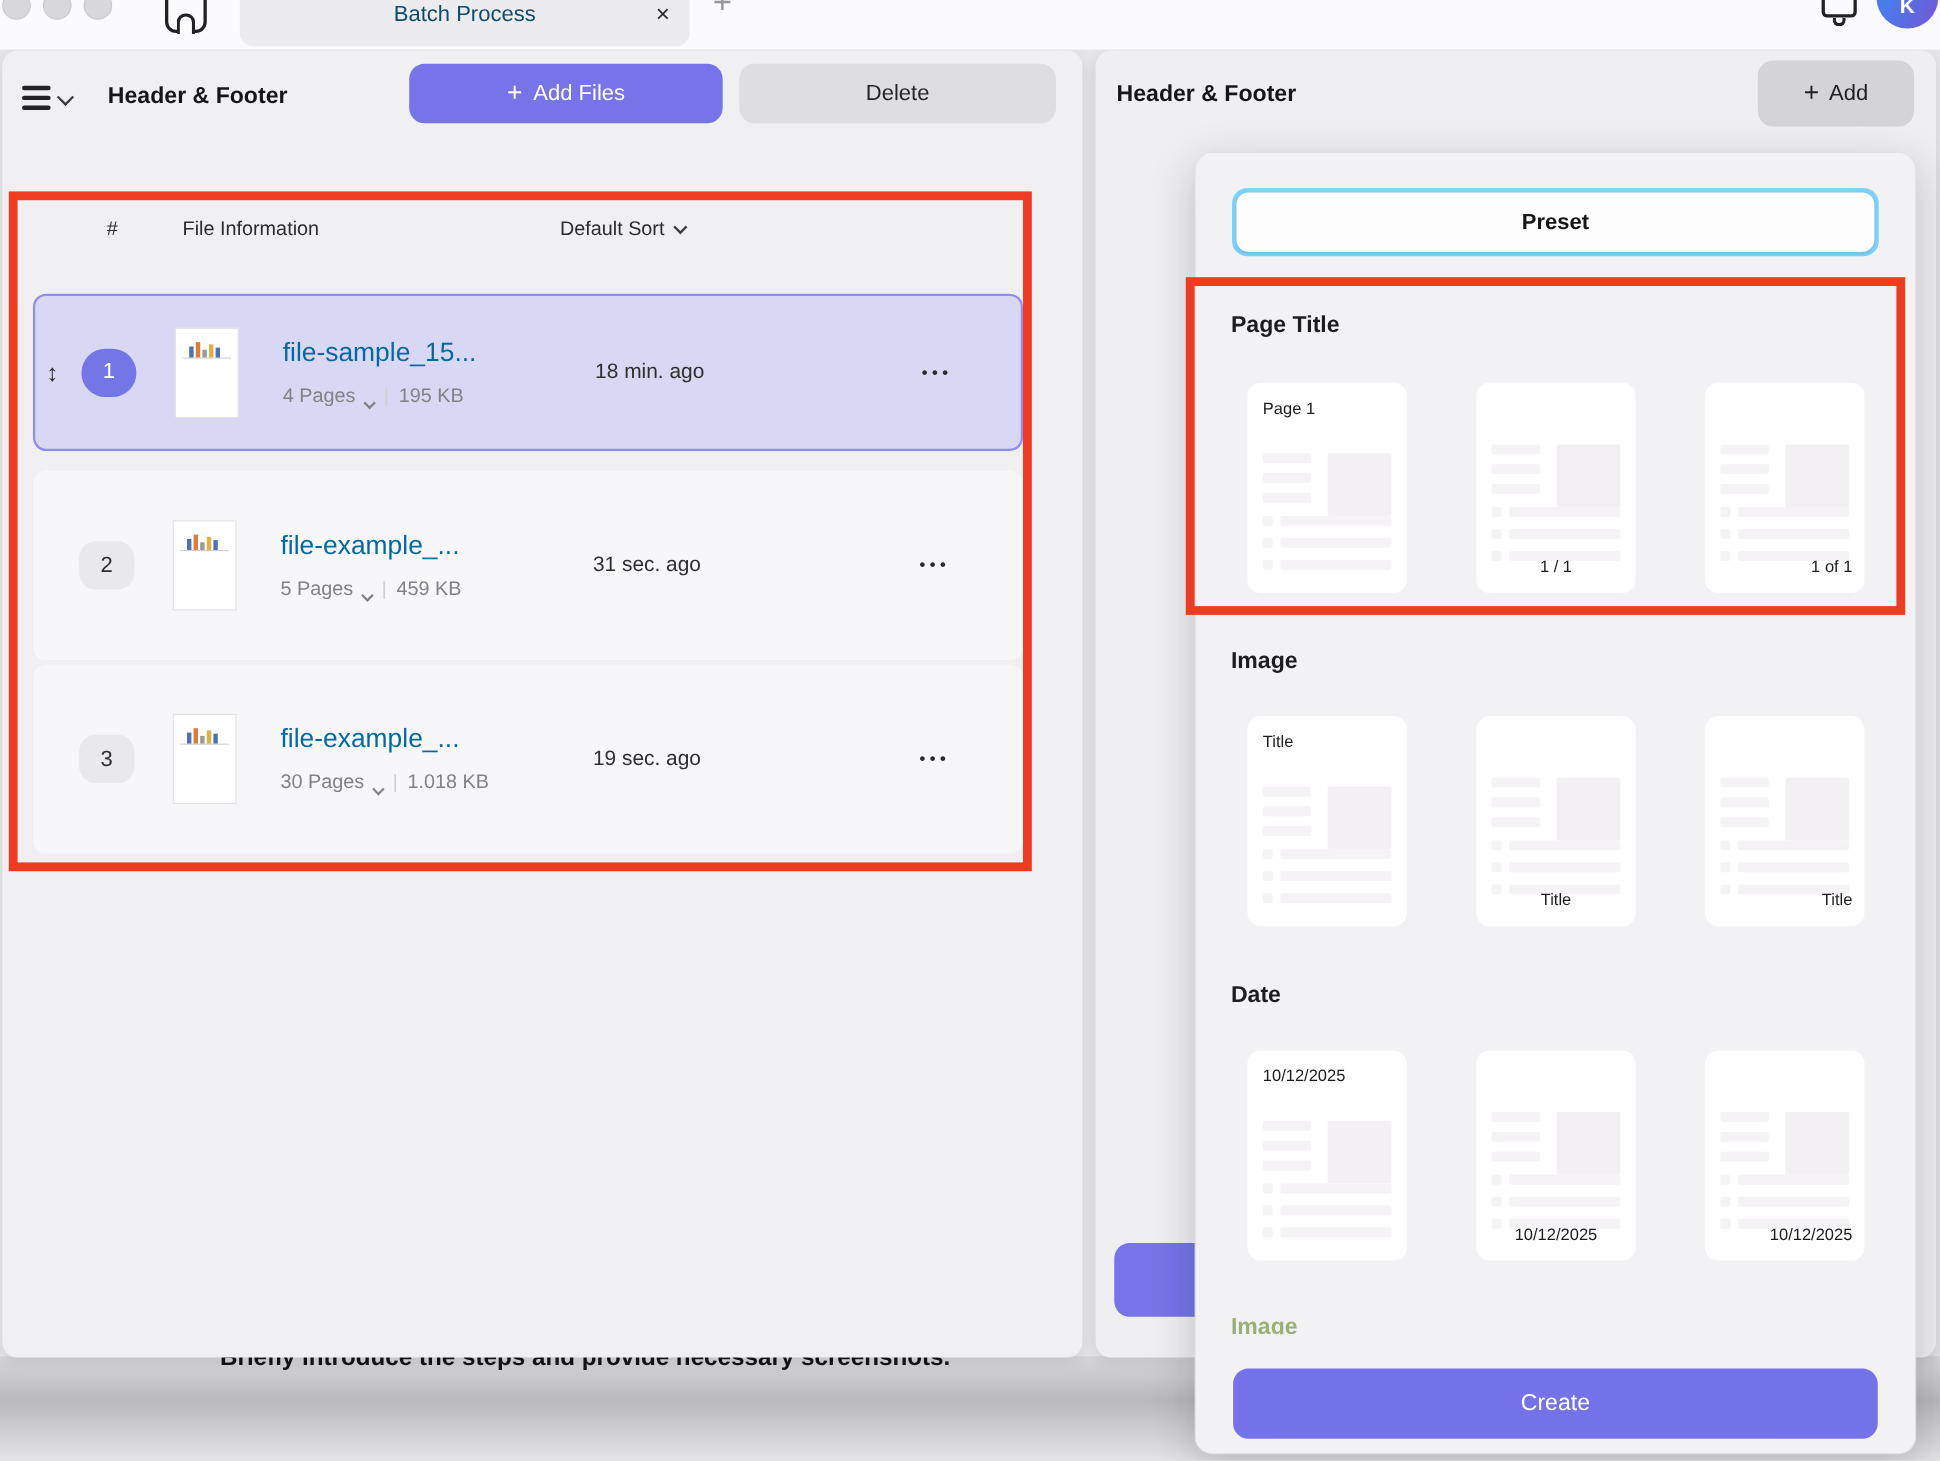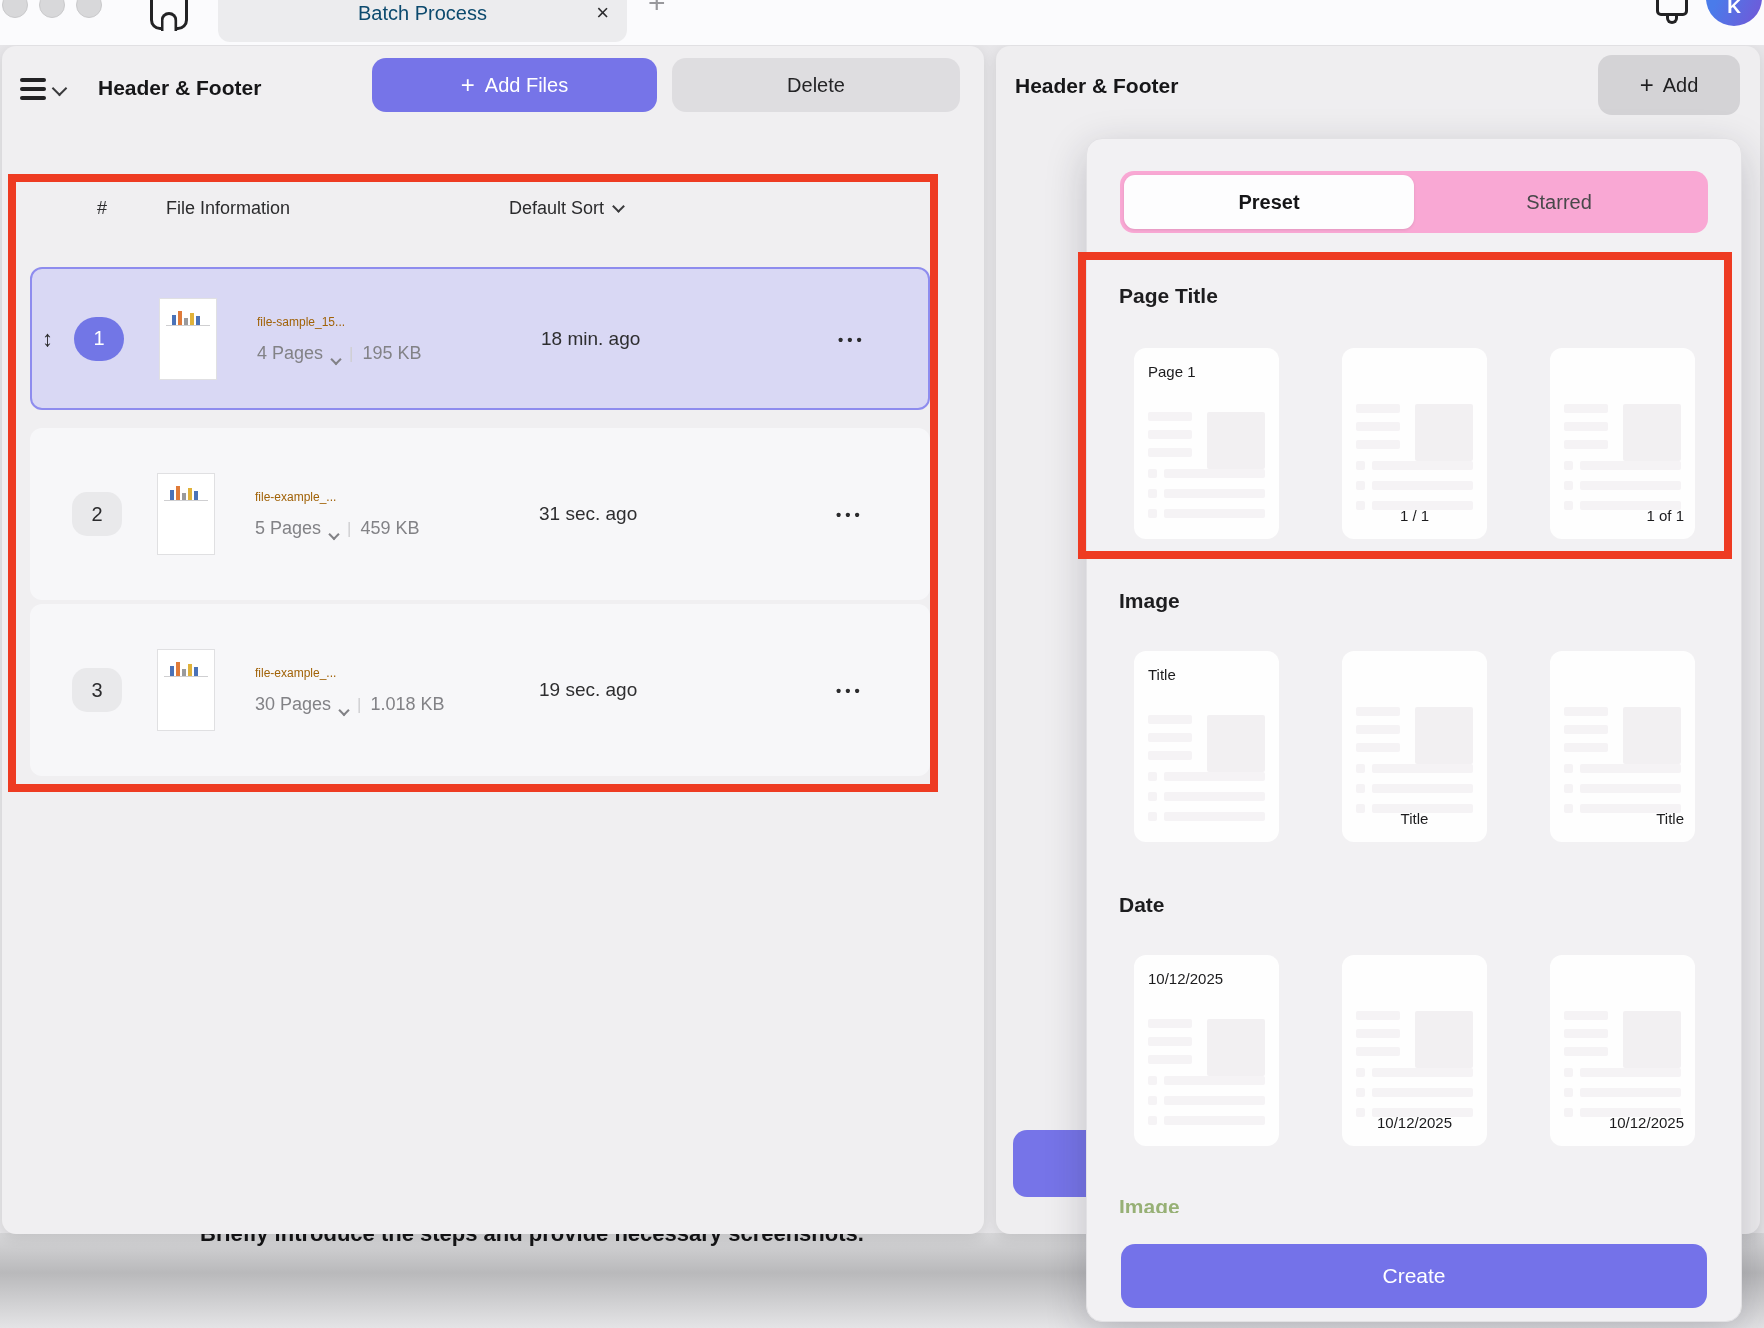--- a/index.html
+++ b/index.html
@@ -64,32 +64,32 @@
            display:flex; align-items:center; justify-content:center; font-size:20px; border-radius:15px; }
   .badge.num-sel { background:#7276e6; color:#fff; border-radius:22px; }
   .badge.num { background:#e9e9eb; color:#2b2b2d; }
   .thumb { position:absolute; left:127px; top:50%; transform:translateY(-50%); width:58px; height:82px; background:#fff; border:1px solid #e0e0e2; padding:6px 6px; }
   .thumb .tl { height:2px; background:#c9c9cb; border-radius:1px; margin-bottom:3px; }
   .thumb .tl.title { width:55%; margin:0 auto 5px; background:#8a8a8c; }
   .thumb .tl.blue { background:#9aaed2; }
   .thumb .bars { display:flex; align-items:flex-end; gap:2px; height:16px; margin-top:5px; padding:0 6px; border-bottom:1px solid #cfcfd1; }
   .thumb .bars i { display:block; width:4px; }
   .fmain { position:absolute; left:225px; top:50%; transform:translateY(-50%); }
-  .fname { font-size:12px; font-weight:500; color:#a16207; margin-bottom:14px; }
+  .fname { font-size:24px; font-weight:500; color:#0369a1; margin-bottom:14px; }
   .fmeta { display:flex; align-items:flex-end; gap:9px; font-size:18px; color:#828286; }
   .fmeta .chev { width:8px; height:8px; border-width:2px; border-color:#828286; margin-top:-3px; }
   .fmeta .sep { color:#cfcfd1; font-size:17px; }
   .ftime { position:absolute; left:509px; top:50%; transform:translateY(-50%); font-size:19px; color:#2e2e30; }
   .fdots { position:absolute; left:806px; top:50%; transform:translateY(-50%); font-size:15px; letter-spacing:4px; color:#2b2b2d; font-weight:700; }
 
   
   .dialog { position:absolute; left:1086px; top:138px; width:656px; height:1184px; background:#f2f1f3;
             border:1px solid #e2e1e4; border-radius:16px; z-index:8;
             box-shadow:0 12px 40px rgba(30,30,50,0.22); }
-  .segmented { position:absolute; left:33px; top:32px; width:588px; height:62px; background:#f9a8d4; border-radius:14px; display:flex; padding:4px; }
+  .segmented { position:absolute; left:33px; top:32px; width:588px; height:62px; background:#7dd3fc; border-radius:14px; display:flex; padding:4px; }
   .seg { flex:1; display:flex; align-items:center; justify-content:center; font-size:20px; color:#48484a; border-radius:11px; }
   .seg.active { background:#fdfdfe; color:#161618; font-weight:700; box-shadow:0 1px 3px rgba(0,0,0,0.10); }
   .sec-heading { position:absolute; left:32px; font-size:21px; font-weight:700; color:#1d1d1f; }
   .pcard { position:absolute; width:145px; height:191px; background:#fefefe; border-radius:12px; }
   .pcard .plabel { position:absolute; font-size:15px; color:#1c1c1e; white-space:nowrap; }
   .pcard.pos-top-left .plabel { left:14px; top:15px; }
   .pcard.pos-bottom-center .plabel { bottom:15px; left:50%; transform:translateX(-50%); }
   .pcard.pos-bottom-right .plabel { bottom:15px; right:11px; }
   .skel { position:absolute; left:14px; right:14px; top:56px; }
   .pcard.pos-top-left .skel { top:64px; }
@@ -253,21 +253,20 @@
       <span class="plus">+</span>
       <span>Add</span>
     </div>
   </div>
 
   <div class="partial-purple"></div>
 
   <div class="dialog">
     <div class="segmented">
       <div class="seg active">Preset</div>
-      <div class="seg">Starred</div>
     </div>
     <div id="sections">
         <div class="sec-heading" style="top: 145px;">Page Title</div>
         <div class="pcard pos-top-left" style="top: 209px; left: 47px;">
           <span class="skel">
       <span class="top">
               <span class="lines">
                 <i></i>
                 <i></i>
                 <i></i>

